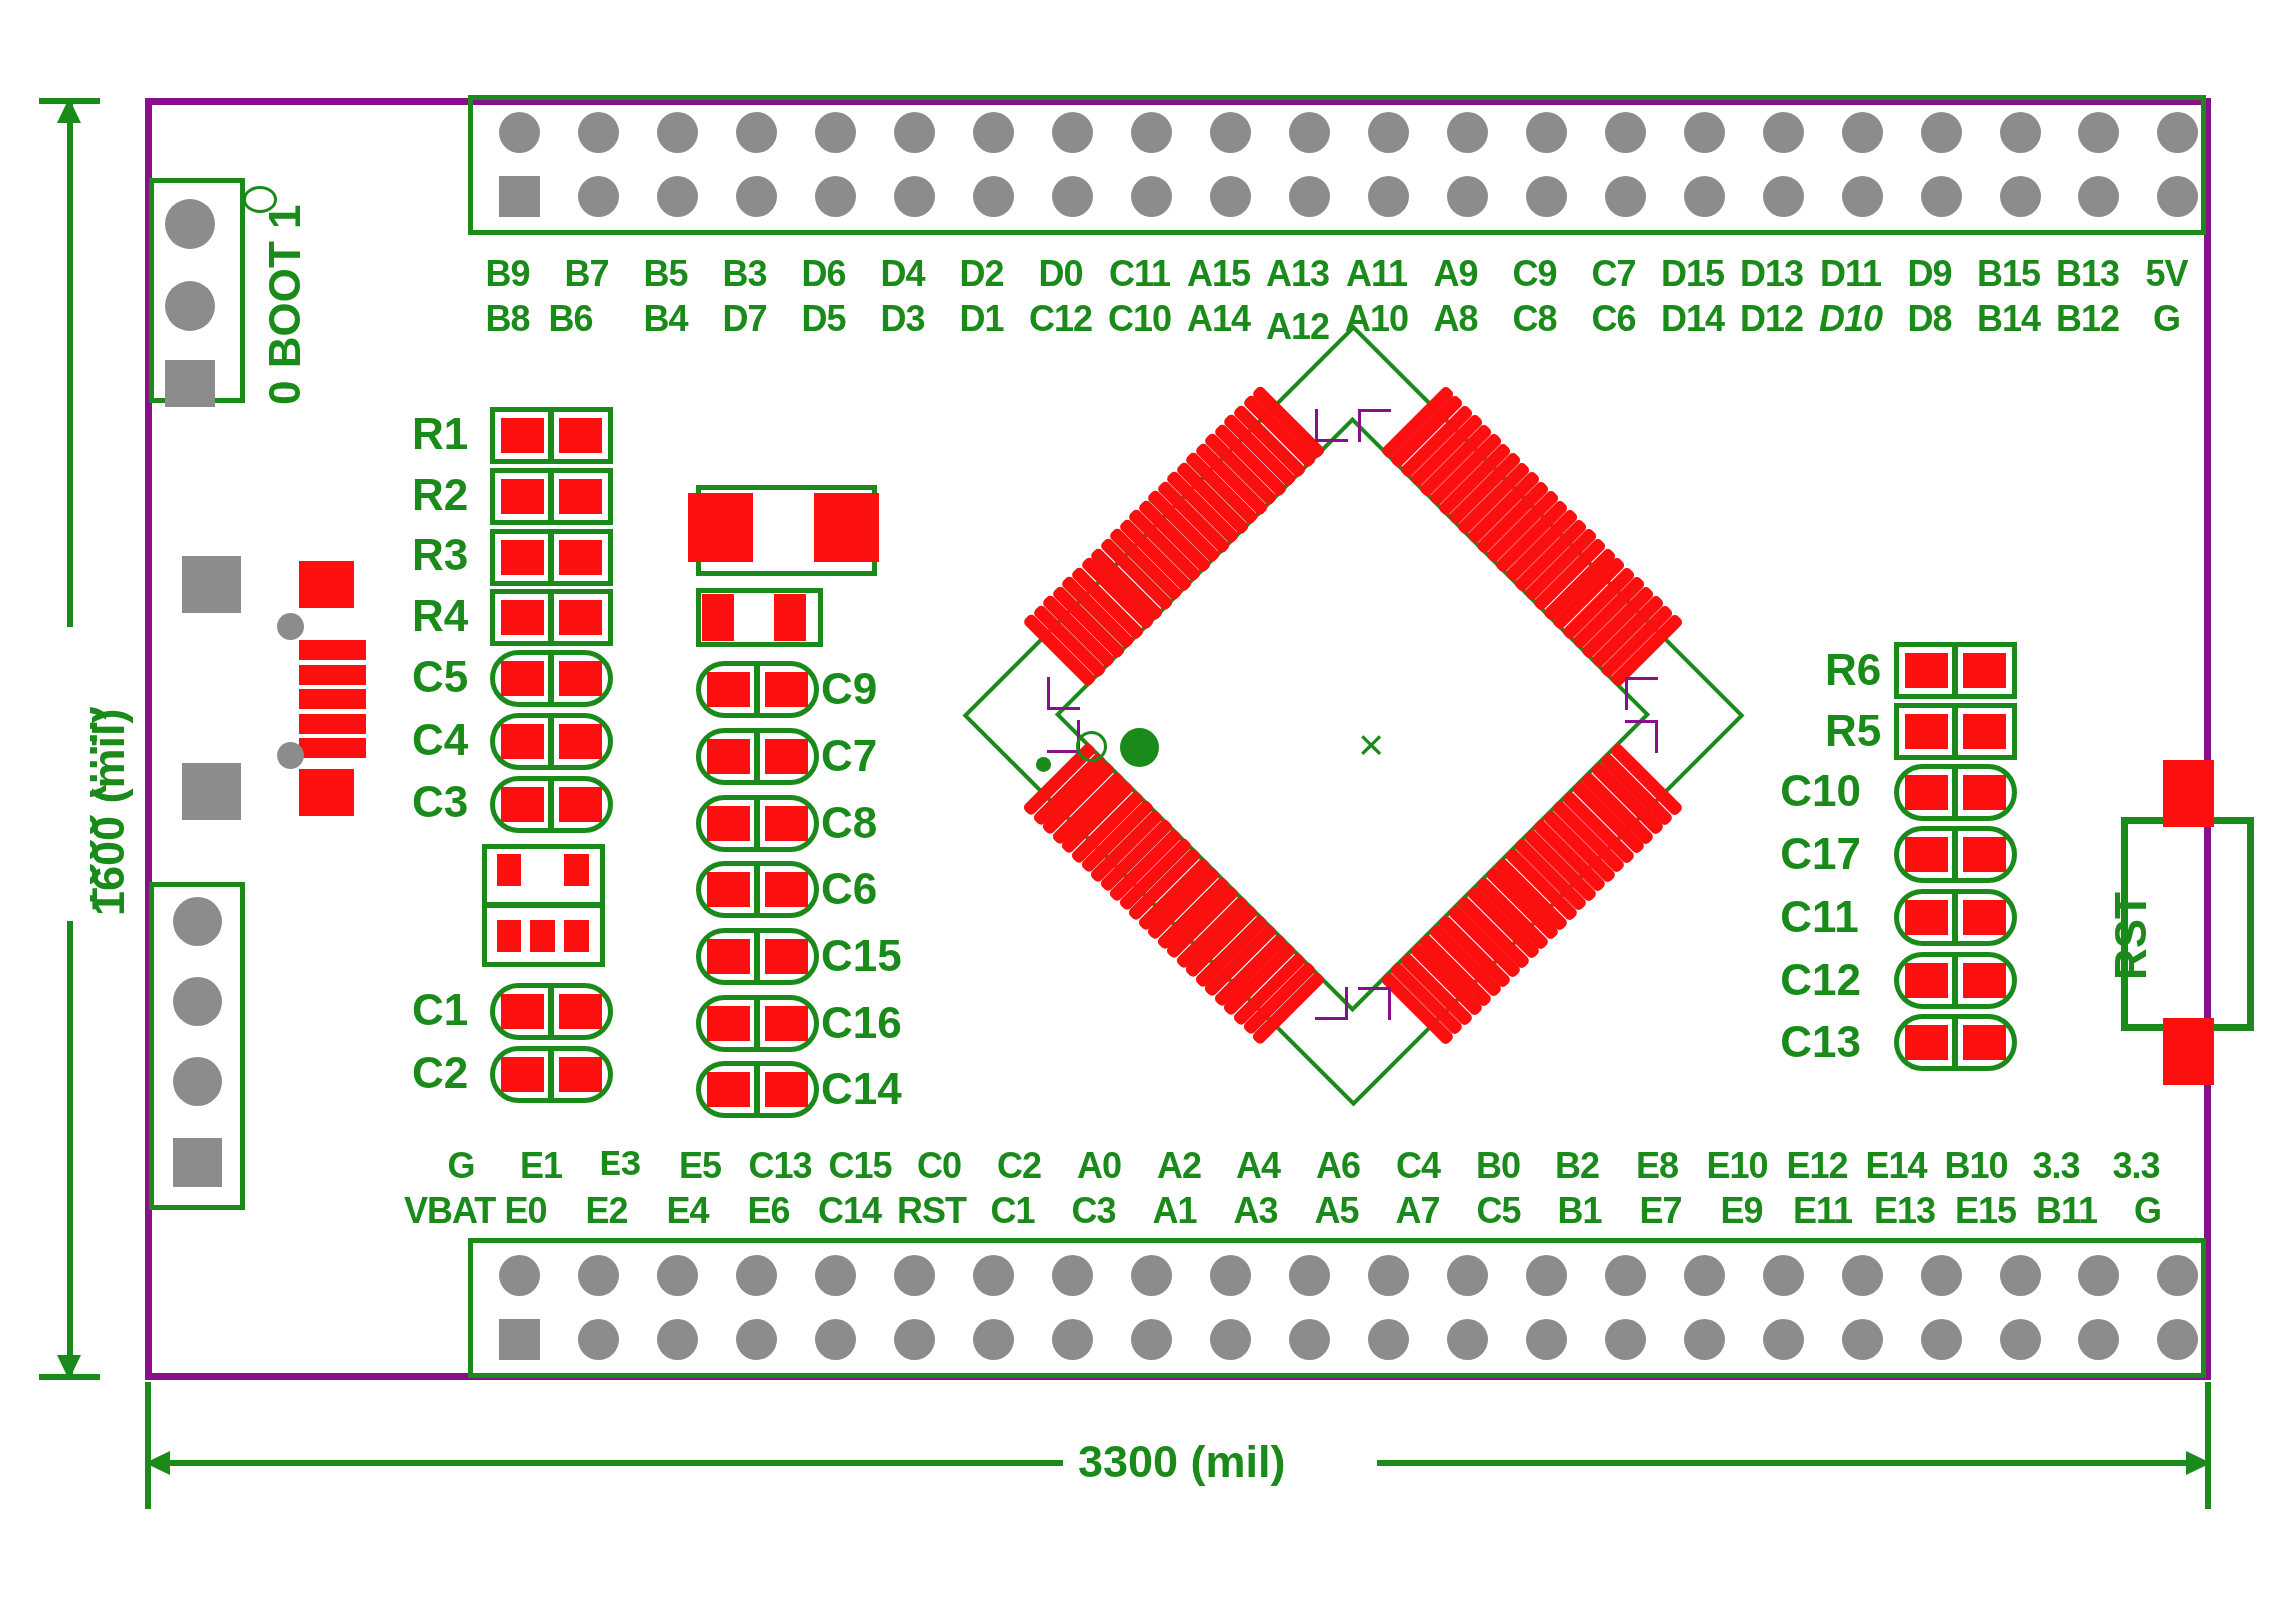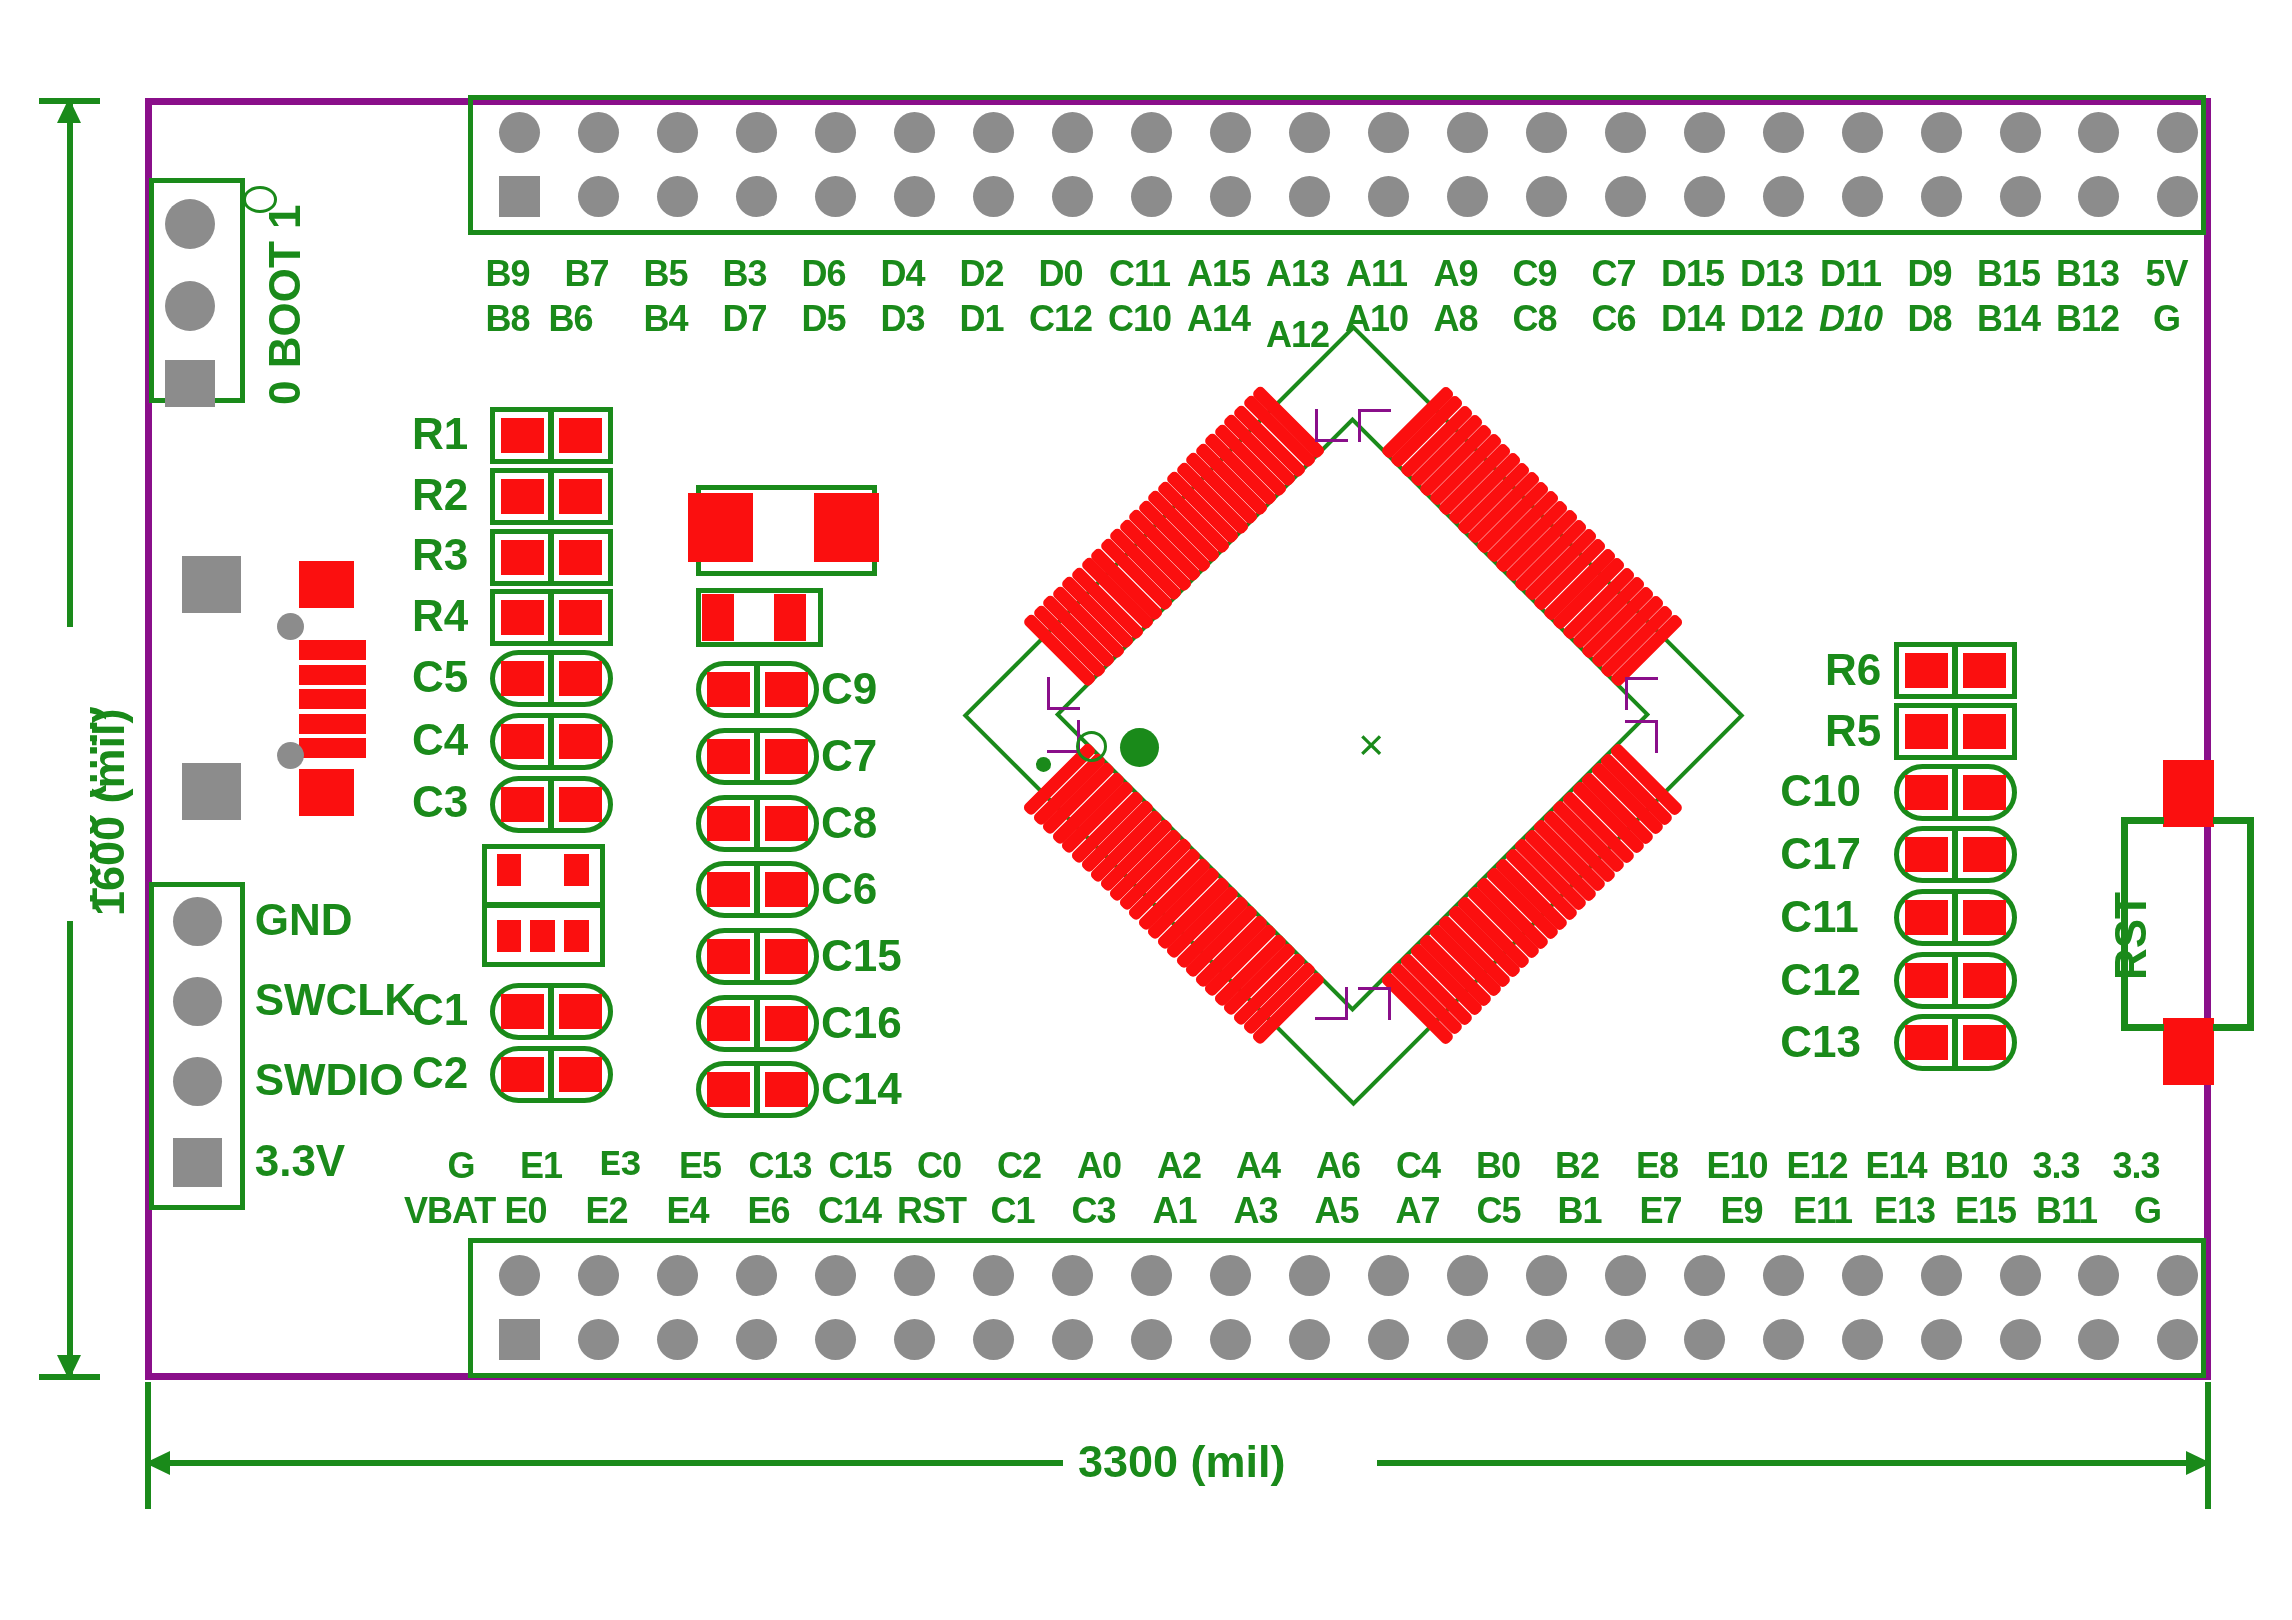--- a/index.html
+++ b/index.html
@@ -140,21 +140,21 @@
       <div class="abs pinlbl" style="left:0px;top:0;width:79px;">B8</div>
       <div class="abs pinlbl" style="left:63px;top:0;width:79px;">B6</div>
       <div class="abs pinlbl" style="left:158px;top:0;width:79px;">B4</div>
       <div class="abs pinlbl" style="left:237px;top:0;width:79px;">D7</div>
       <div class="abs pinlbl" style="left:316px;top:0;width:79px;">D5</div>
       <div class="abs pinlbl" style="left:395px;top:0;width:79px;">D3</div>
       <div class="abs pinlbl" style="left:474px;top:0;width:79px;">D1</div>
       <div class="abs pinlbl" style="left:553px;top:0;width:79px;">C12</div>
       <div class="abs pinlbl" style="left:632px;top:0;width:79px;">C10</div>
       <div class="abs pinlbl" style="left:711px;top:0;width:79px;">A14</div>
-      <div class="abs pinlbl" style="left:790px;top:16px;width:79px;">A12</div>
+      <div class="abs pinlbl" style="left:790px;top:8px;width:79px;">A12</div>
       <div class="abs pinlbl" style="left:869px;top:0;width:79px;">A10</div>
       <div class="abs pinlbl" style="left:948px;top:0;width:79px;">A8</div>
       <div class="abs pinlbl" style="left:1027px;top:0;width:79px;">C8</div>
       <div class="abs pinlbl" style="left:1106px;top:0;width:79px;">C6</div>
       <div class="abs pinlbl" style="left:1185px;top:0;width:79px;">D14</div>
       <div class="abs pinlbl" style="left:1264px;top:0;width:79px;">D12</div>
       <div class="abs pinlbl" style="left:1343px;top:0;width:79px;font-style:italic;">D10</div>
       <div class="abs pinlbl" style="left:1422px;top:0;width:79px;">D8</div>
       <div class="abs pinlbl" style="left:1501px;top:0;width:79px;">B14</div>
       <div class="abs pinlbl" style="left:1580px;top:0;width:79px;">B12</div>
@@ -278,26 +278,20 @@
   <div class="abs pad-sq" style="left:299px;top:738px;width:67px;height:19.6px;"></div>
   <div class="abs hole-c" style="left:277px;top:742px;width:27.4px;height:27.4px;"></div>
   <div class="abs pad-sq" style="left:299px;top:769px;width:55px;height:47px;"></div>
 
   <div class="abs outline-sq" style="left:149px;top:882px;width:96px;height:328px;"></div>
   <div id="swd-holes" class="abs" style="left:149px;top:882px;width:96px;height:328px;">
       <div class="abs hole-c" style="left:23.5px;top:14.7px;width:49px;height:49px;border-radius:50%;"></div>
       <div class="abs hole-c" style="left:23.5px;top:95px;width:49px;height:49px;border-radius:50%;"></div>
       <div class="abs hole-c" style="left:23.5px;top:175px;width:49px;height:49px;border-radius:50%;"></div>
       <div class="abs hole-s" style="left:23.5px;top:256px;width:49px;height:49px;"></div>
-    </div>
-  <div id="swd-labels" class="abs" style="left:241px;top:882px;width:294px;height:328px;">
-      <div class="abs txt" style="left:13.7px;top:15.7px;font-size:44px;">GND</div>
-      <div class="abs txt" style="left:13.7px;top:96px;font-size:44px;">SWCLK</div>
-      <div class="abs txt" style="left:13.7px;top:176px;font-size:44px;">SWDIO</div>
-      <div class="abs txt" style="left:13.7px;top:257px;font-size:44px;">3.3V</div>
     </div>
 
   <div id="col-left" class="abs" style="left:451px;top:407px;width:245px;height:686px;">
       <div class="abs" style="left:39px;top:0px;">
         <div class="abs outline-sq" style="left:0;top:0;width:123px;height:57px;"></div>
         <div class="abs grn" style="left:58px;top:0;width:5.9px;height:57px;"></div>
         <div class="abs pad-sq" style="left:10.8px;top:10.8px;width:43px;height:35px;"></div>
         <div class="abs pad-sq" style="left:69px;top:10.8px;width:43px;height:35px;"></div>
       </div>
       <div class="abs txt" style="left:-39px;top:4.9px;font-size:44px;">R1</div>

